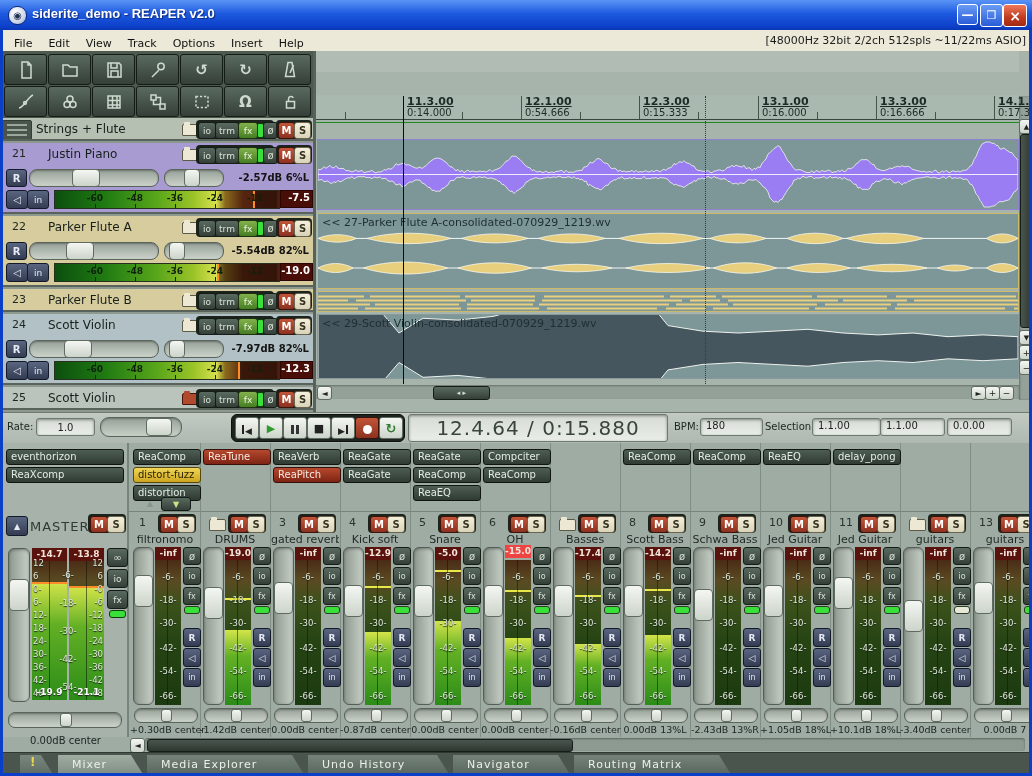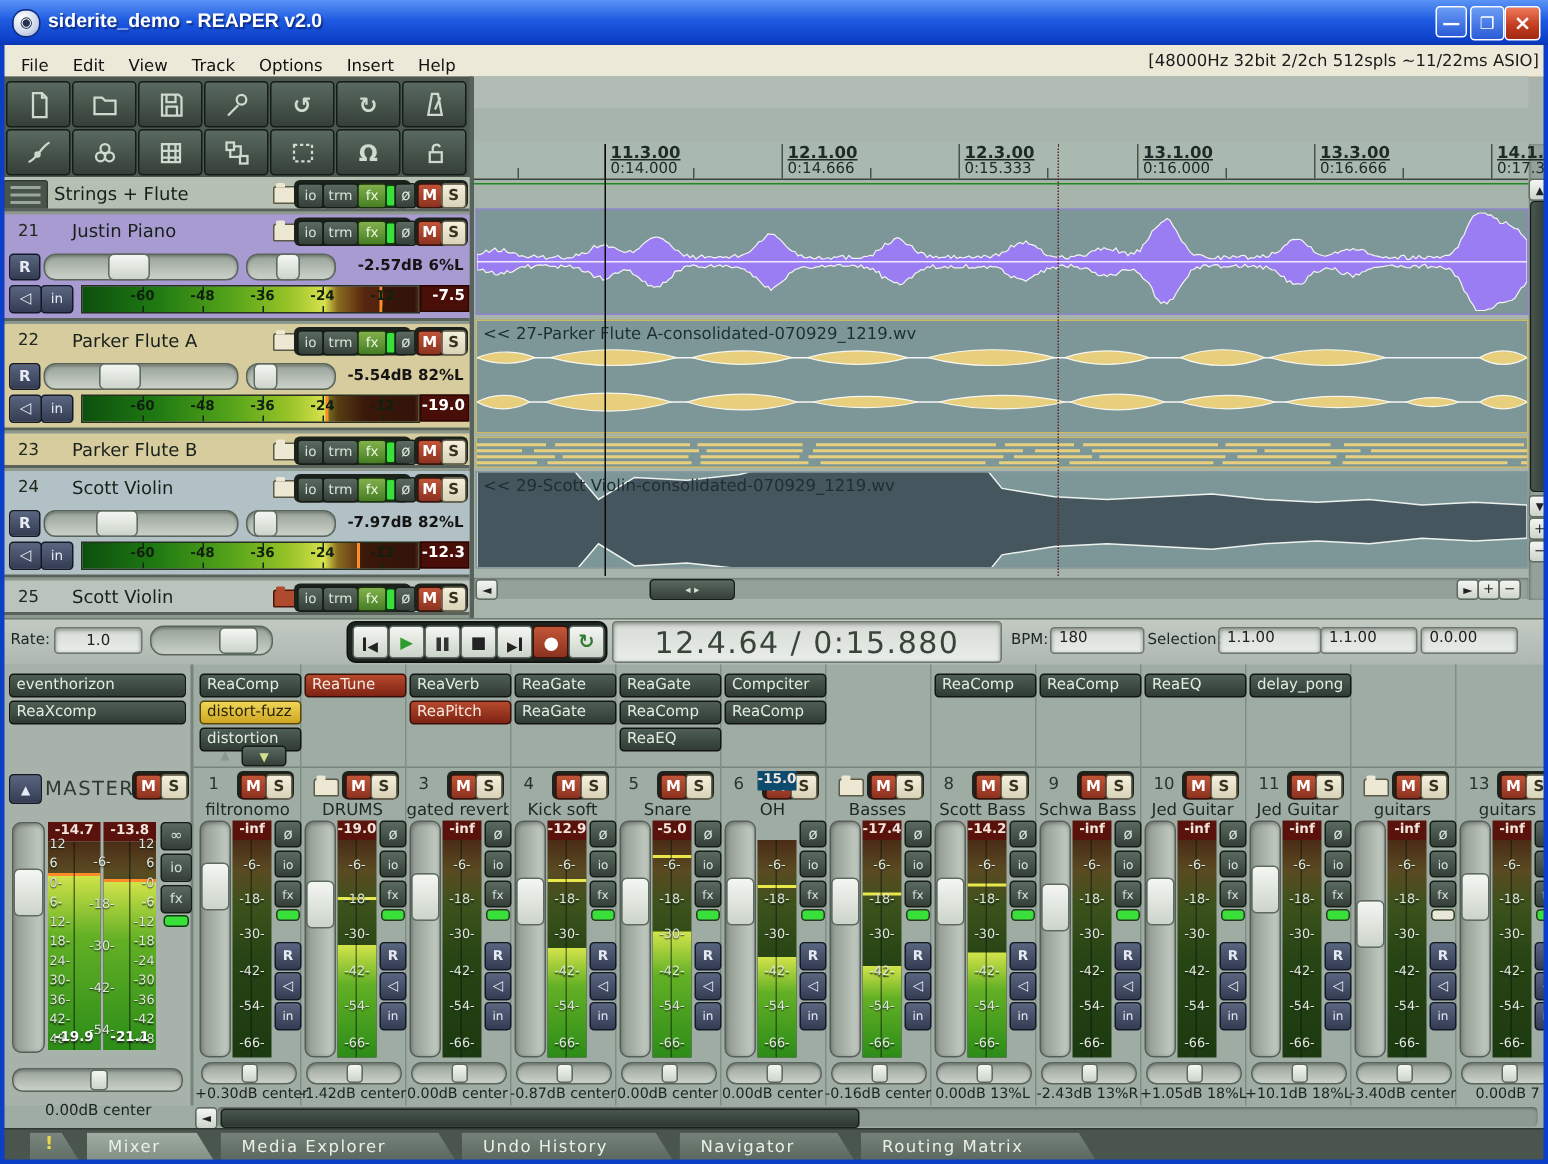--- a/index.html
+++ b/index.html
@@ -346,21 +346,21 @@
   <div class="abs" style="left:316px;top:51px;width:703px;height:361px;background:#a6b4ac"></div>
   <div class="abs" style="left:316px;top:51px;width:703px;height:21px;background:#b0bcb4"></div>
   <div class="abs" style="left:316px;top:95px;width:703px;height:24px;background:#aab9b0;border-bottom:1px solid #38433b"></div>
   <div id="rulerHost">
       <div class="abs" style="left: 403px; top: 96px; width: 1px; height: 23px; background: rgb(70, 84, 74); z-index: 3;"></div>
       <div class="abs" style="left: 407px; top: 95px; font-size: 11px; font-weight: bold; color: rgb(29, 42, 38); text-decoration: underline; z-index: 3;">11.3.00</div>
       <div class="abs" style="left: 407px; top: 107px; font-size: 10px; color: rgb(29, 42, 38); z-index: 3;">0:14.000</div>
       <div class="abs" style="left: 462px; top: 112px; width: 1px; height: 7px; background: rgb(70, 84, 74); z-index: 3;"></div>
       <div class="abs" style="left: 521px; top: 96px; width: 1px; height: 23px; background: rgb(70, 84, 74); z-index: 3;"></div>
       <div class="abs" style="left: 525px; top: 95px; font-size: 11px; font-weight: bold; color: rgb(29, 42, 38); text-decoration: underline; z-index: 3;">12.1.00</div>
-      <div class="abs" style="left: 525px; top: 107px; font-size: 10px; color: rgb(29, 42, 38); z-index: 3;">0:14.666</div>
+      <div class="abs" style="left: 525px; top: 107px; font-size: 10px; color: rgb(29, 42, 38); z-index: 3;">0:54.666</div>
       <div class="abs" style="left: 580px; top: 112px; width: 1px; height: 7px; background: rgb(70, 84, 74); z-index: 3;"></div>
       <div class="abs" style="left: 639px; top: 96px; width: 1px; height: 23px; background: rgb(70, 84, 74); z-index: 3;"></div>
       <div class="abs" style="left: 643px; top: 95px; font-size: 11px; font-weight: bold; color: rgb(29, 42, 38); text-decoration: underline; z-index: 3;">12.3.00</div>
       <div class="abs" style="left: 643px; top: 107px; font-size: 10px; color: rgb(29, 42, 38); z-index: 3;">0:15.333</div>
       <div class="abs" style="left: 698px; top: 112px; width: 1px; height: 7px; background: rgb(70, 84, 74); z-index: 3;"></div>
       <div class="abs" style="left: 758px; top: 96px; width: 1px; height: 23px; background: rgb(70, 84, 74); z-index: 3;"></div>
       <div class="abs" style="left: 762px; top: 95px; font-size: 11px; font-weight: bold; color: rgb(29, 42, 38); text-decoration: underline; z-index: 3;">13.1.00</div>
       <div class="abs" style="left: 762px; top: 107px; font-size: 10px; color: rgb(29, 42, 38); z-index: 3;">0:16.000</div>
       <div class="abs" style="left: 817px; top: 112px; width: 1px; height: 7px; background: rgb(70, 84, 74); z-index: 3;"></div>
       <div class="abs" style="left: 876px; top: 96px; width: 1px; height: 23px; background: rgb(70, 84, 74); z-index: 3;"></div>
@@ -720,21 +720,21 @@
       <div class="abs fxb" style="left: 483px; top: 449px; width: 62px; height: 14px;">Compciter</div>
       <div class="abs fxb" style="left: 483px; top: 467px; width: 62px; height: 14px;">ReaComp</div>
       <div class="abs" style="left: 489px; top: 516px; font-size: 11px; color: rgb(42, 51, 45);">6</div>
       <div class="abs" style="left: 508px; top: 514px; width: 38px; height: 19px; background: rgb(28, 35, 29); border-radius: 4px;">
         <div class="abs redb cl" style="left: 2px; top: 2px; width: 16px; height: 15px; font-size: 10px; font-weight: bold;">M</div>
         <div class="abs cream cl" style="left: 19px; top: 2px; width: 16px; height: 15px; font-size: 10px; font-weight: bold;">S</div>
       </div>
       <div class="abs" style="left: 481px; top: 533px; width: 68px; text-align: center; font-size: 11px; color: rgb(31, 40, 34); white-space: nowrap; overflow: hidden;">OH</div>
       <div class="abs" style="left: 483px; top: 547px; width: 19px; height: 156px; border-radius: 6px; background: linear-gradient(90deg, rgb(143, 153, 143), rgb(198, 207, 198)); border: 1px solid rgb(86, 95, 87); box-shadow: rgba(0, 0, 0, 0.35) 0px 1px 3px inset;"></div>
       <div class="abs btn" style="left: 484px; top: 585px; width: 17px; height: 30px; border-radius: 4px;"></div>
-      <div class="abs" style="left: 505px; top: 514px; width: 26px; height: 12px; background: #0c4a6e; color: rgb(242, 228, 218); font-size: 9px; font-weight: bold; text-align: right; padding-top: 1px;">-15.0</div>
+      <div class="abs" style="left: 505px; top: 545px; width: 26px; height: 12px; background: #ef4444; color: rgb(242, 228, 218); font-size: 9px; font-weight: bold; text-align: right; padding-top: 1px;">-15.0</div>
       <div class="abs" style="left: 505px; top: 560px; width: 26px; height: 145px; background: linear-gradient(rgb(74, 44, 22) 0%, rgb(90, 74, 34) 14%, rgb(60, 82, 28) 30%, rgb(39, 68, 20) 55%, rgb(28, 58, 16) 100%); overflow: hidden;">
         <div class="abs" style="left: 0px; top: 78px; width: 26px; height: 67px; background: linear-gradient(rgb(211, 228, 74), rgb(99, 176, 37) 35%, rgb(44, 140, 24) 100%);"></div>
         <div class="abs" style="left: 0px; top: 30px; width: 26px; height: 2px; background: rgb(232, 232, 74);"></div>
         <div class="abs" style="left: 12px; top: 0px; width: 1px; height: 145px; background: rgba(10, 20, 8, 0.5);"></div>
         <div class="abs tick9" style="left: 0px; top: 12px; width: 26px; text-align: center; font-size: 8.5px;">-6-</div>
         <div class="abs tick9" style="left: 0px; top: 35px; width: 26px; text-align: center; font-size: 8.5px;">-18-</div>
         <div class="abs tick9" style="left: 0px; top: 58px; width: 26px; text-align: center; font-size: 8.5px;">-30-</div>
         <div class="abs tick9" style="left: 0px; top: 83px; width: 26px; text-align: center; font-size: 8.5px;">-42-</div>
         <div class="abs tick9" style="left: 0px; top: 106px; width: 26px; text-align: center; font-size: 8.5px;">-54-</div>
         <div class="abs tick9" style="left: 0px; top: 131px; width: 26px; text-align: center; font-size: 8.5px;">-66-</div>

